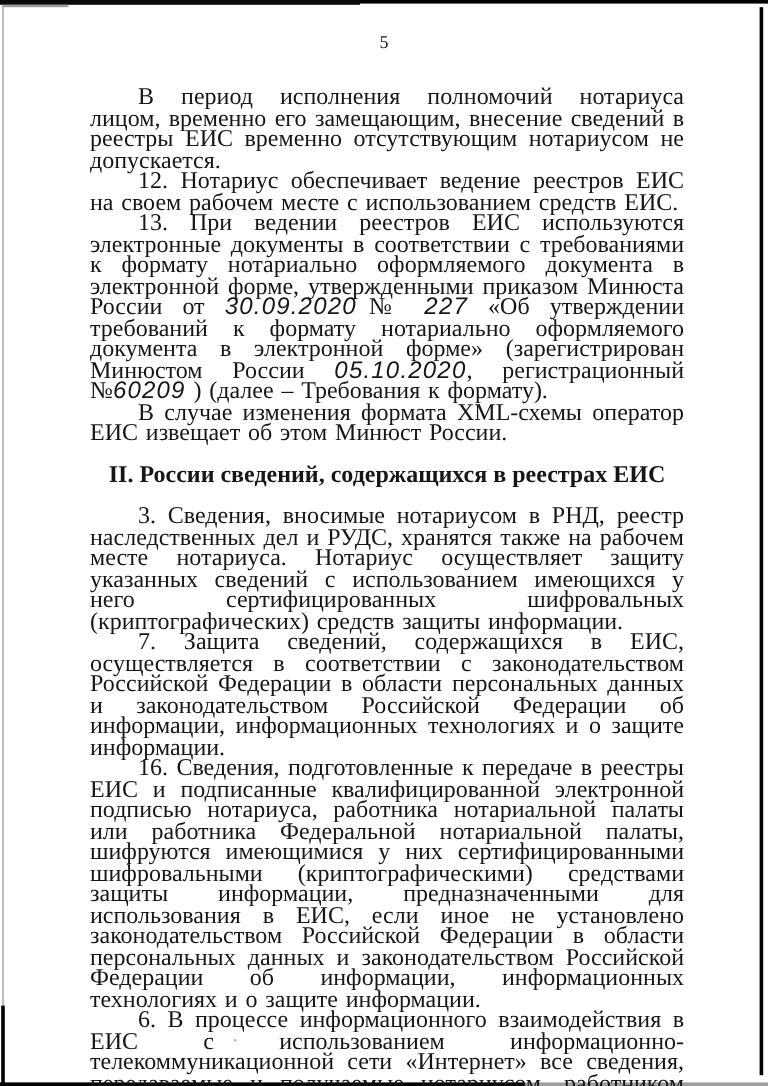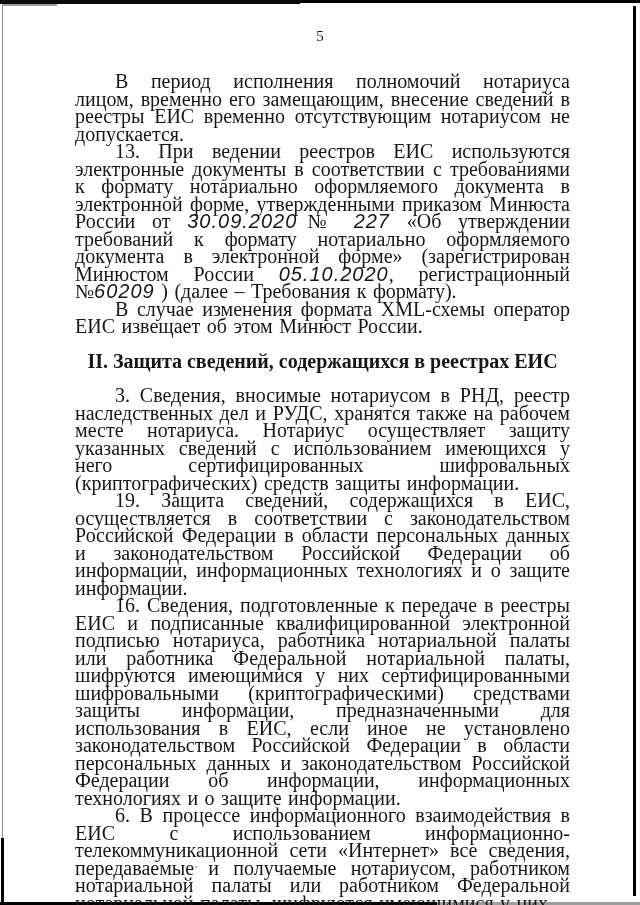--- a/index.html
+++ b/index.html
@@ -98,21 +98,22 @@
   <div class="edge-left-bottom"></div>
   <div class="edge-right"></div>
   <div class="edge-bottom-black"></div>
   <div class="edge-bottom-gray"></div>
   <div class="speck"></div>
 
   <div class="page-number">5</div>
 
   <div class="doc-body" id="doc-body">
       <p class="body"><span class="print">В период исполнения полномочий нотариуса лицом, временно его замещающим, внесение сведений в реестры ЕИС временно отсутствующим нотариусом не допускается.</span></p>
+      <p class="body"><span class="print">12. Нотариус обеспечивает ведение реестров ЕИС на своем рабочем месте с использованием средств ЕИС.</span></p>
       <p class="body"><span class="print">13. При ведении реестров ЕИС используются электронные документы в соответствии с требованиями к формату нотариально оформляемого документа в электронной форме, утвержденными приказом Минюста России от </span><span class="hand">30.09.2020</span><span class="print">№ </span><span class="hand">227</span><span class="print"> «Об утверждении требований к формату нотариально оформляемого документа в электронной форме» (зарегистрирован Минюстом России </span><span class="hand">05.10.2020</span><span class="print">, регистрационный №</span><span class="hand">60209</span><span class="print"> ) (далее – Требования к формату).</span></p>
       <p class="body"><span class="print">В случае изменения формата XML-схемы оператор ЕИС извещает об этом Минюст России.</span></p>
-      <p class="heading"><span class="print">II. Защита сведений, содержащихся в реестрах ЕИС</span></p>
+      <p class="heading"><span class="print">II. России сведений, содержащихся в реестрах ЕИС</span></p>
       <p class="body"><span class="print">3. Сведения, вносимые нотариусом в РНД, реестр наследственных дел и РУДС, хранятся также на рабочем месте нотариуса. Нотариус осуществляет защиту указанных сведений с использованием имеющихся у него сертифицированных шифровальных (криптографических) средств защиты информации.</span></p>
-      <p class="body"><span class="print">19. Защита сведений, содержащихся в ЕИС, осуществляется в соответствии с законодательством Российской Федерации в области персональных данных и законодательством Российской Федерации об информации, информационных технологиях и о защите информации.</span></p>
+      <p class="body"><span class="print">7. Защита сведений, содержащихся в ЕИС, осуществляется в соответствии с законодательством Российской Федерации в области персональных данных и законодательством Российской Федерации об информации, информационных технологиях и о защите информации.</span></p>
       <p class="body"><span class="print">16. Сведения, подготовленные к передаче в реестры ЕИС и подписанные квалифицированной электронной подписью нотариуса, работника нотариальной палаты или работника Федеральной нотариальной палаты, шифруются имеющимися у них сертифицированными шифровальными (криптографическими) средствами защиты информации, предназначенными для использования в ЕИС, если иное не установлено законодательством Российской Федерации в области персональных данных и законодательством Российской Федерации об информации, информационных технологиях и о защите информации.</span></p>
       <p class="body"><span class="print">6. В процессе информационного взаимодействия в ЕИС с использованием информационно-телекоммуникационной сети «Интернет» все сведения, передаваемые и получаемые нотариусом, работником нотариальной палаты или работником Федеральной нотариальной палаты, шифруются имеющимися у них</span></p>
     </div>
 </div>
 
 </body></html>

